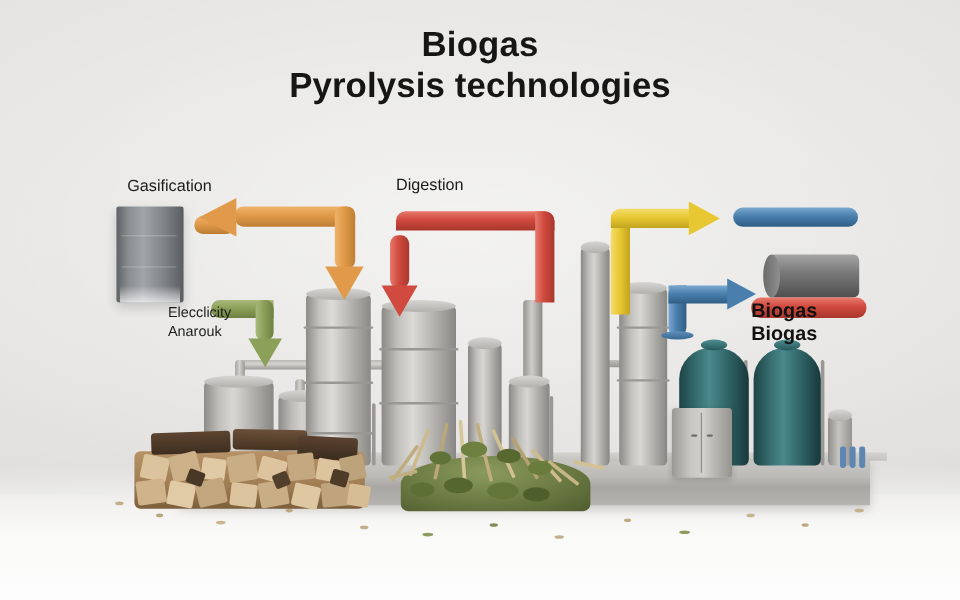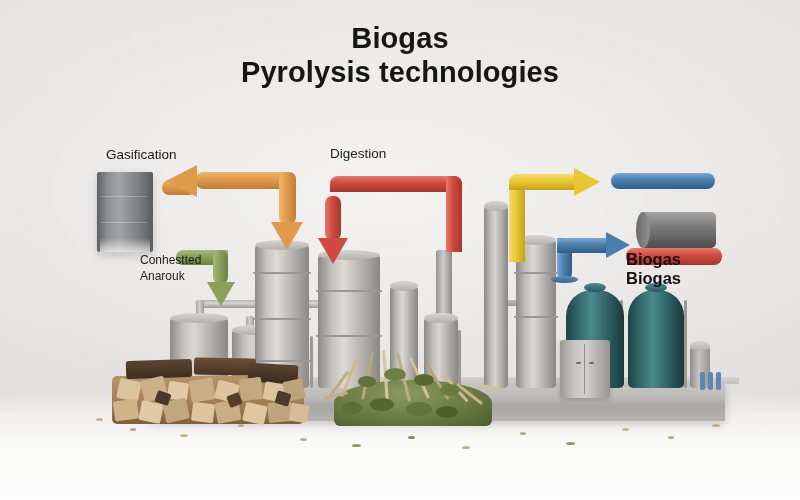--- a/index.html
+++ b/index.html
@@ -287,21 +287,21 @@
        background:linear-gradient(to bottom,#a5a5a5,#7b7b7b 40%,#4e4e4e);"></div>
   <div style="position:absolute;left:636px;top:212px;width:14px;height:36px;z-index:33;border-radius:50%;
        background:linear-gradient(to right,#6a6a6a,#909090);"></div>
   <div style="position:absolute;left:626px;top:248px;width:96px;height:17px;z-index:32;border-radius:8px;
        background:linear-gradient(to bottom,#e8796c,#d0493e 45%,#a8372d);"></div>
 
   <div class="cap" style="left:106px;top:147px;">Gasification</div>
   <div class="cap" style="left:330px;top:146px;">Digestion</div>
 
   <div class="sub" style="left:140px;top:252px;">
-    <b>Conhestted</b>
+    <b>Elecclicity</b>
     <b>Anarouk</b>
   </div>
   <div class="biglbl" style="left:626px;top:250px;">
     <span>Biogas</span>
     <span>Biogas</span>
   </div>
 
   <div id="vignette"></div>
 </div>
 

